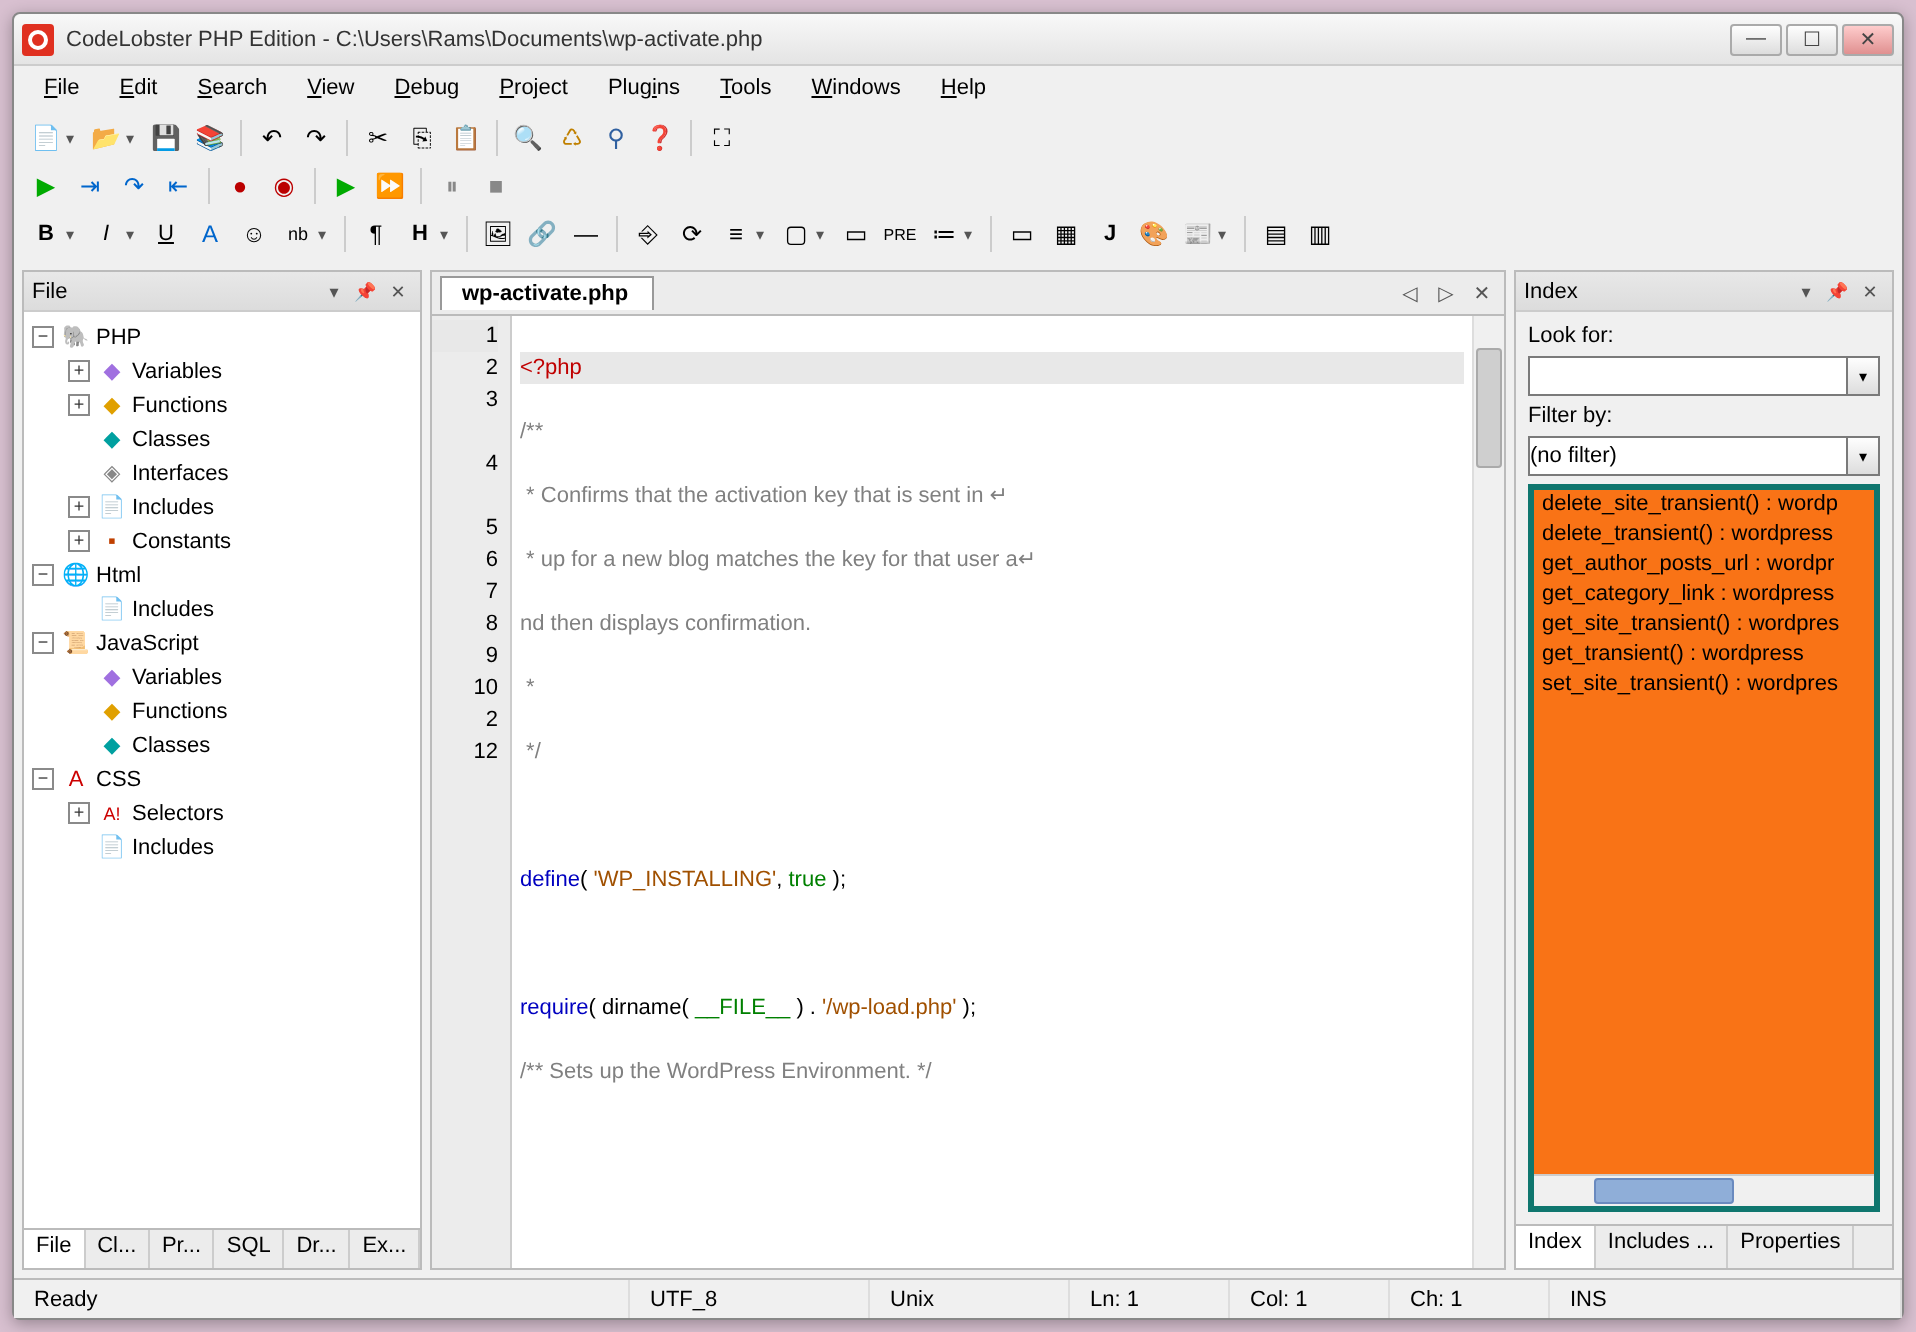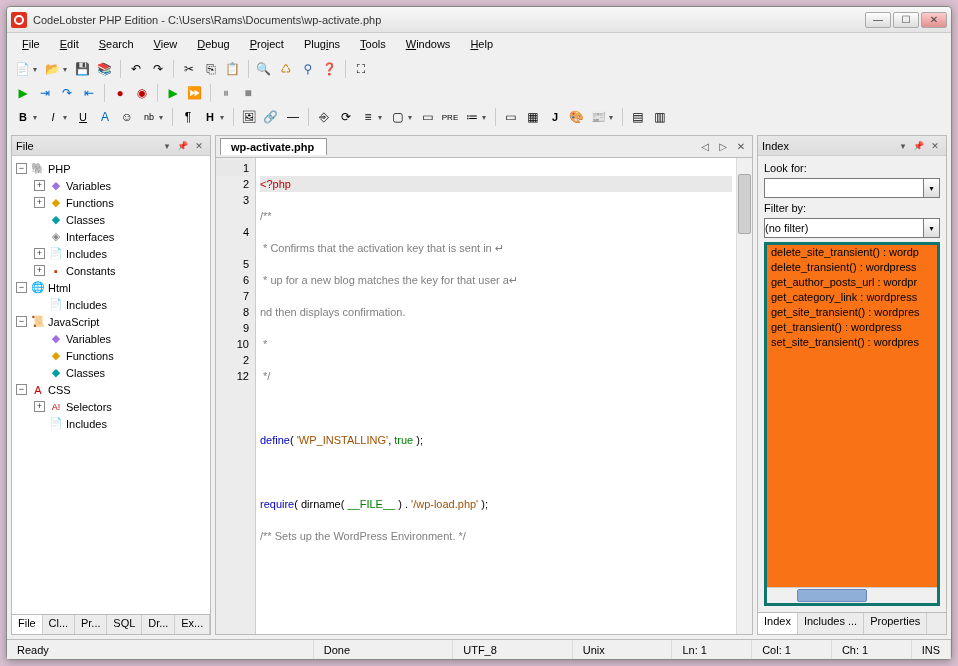--- a/index.html
+++ b/index.html
@@ -374,21 +374,20 @@
           <div class="itab active">Index</div>
           <div class="itab">Includes ...</div>
           <div class="itab">Properties</div>
         </div>
       </div>
     </div>
   </div>
 
   <div class="statusbar">
     <div class="stcell" style="width:308px">Ready</div>
-    <div class="stcell" style="width:140px">Done</div>
     <div class="stcell" style="width:120px">UTF_8</div>
     <div class="stcell" style="width:100px">Unix</div>
     <div class="stcell" style="width:80px">Ln: 1</div>
     <div class="stcell" style="width:80px">Col: 1</div>
     <div class="stcell" style="width:80px">Ch: 1</div>
     <div class="stcell" style="flex:1">INS</div>
   </div>
 </div>
 
 </body></html>

